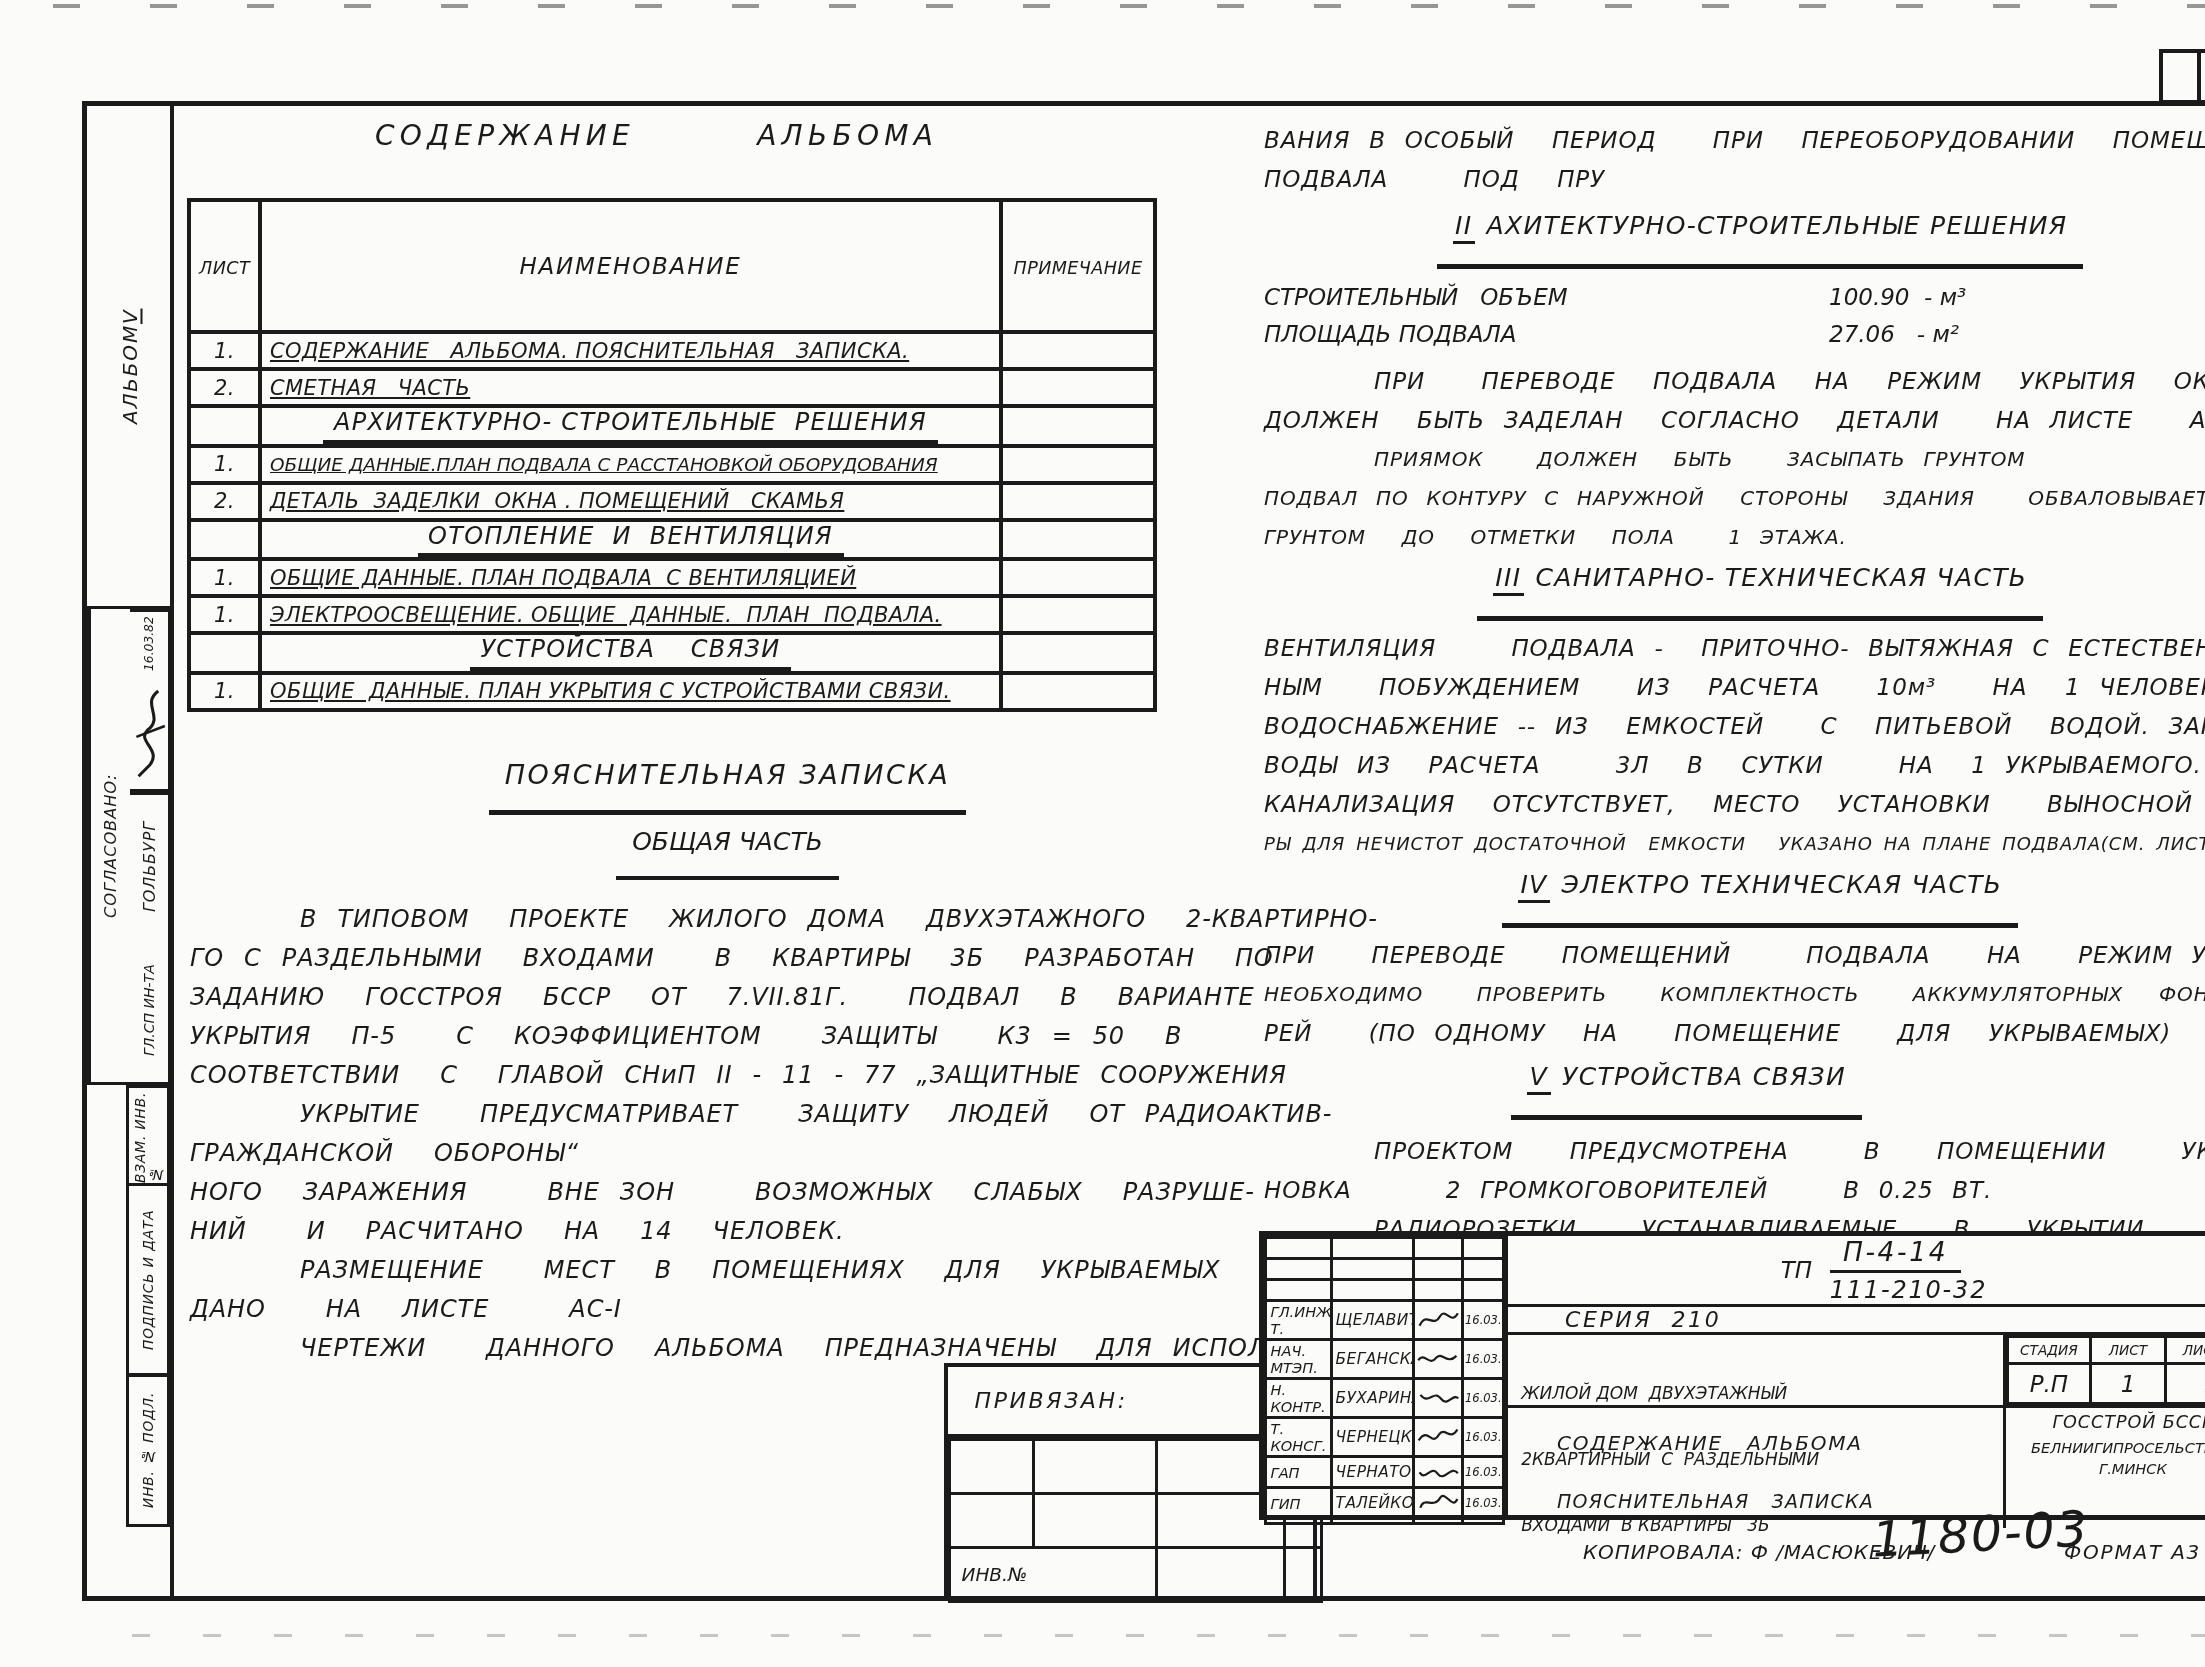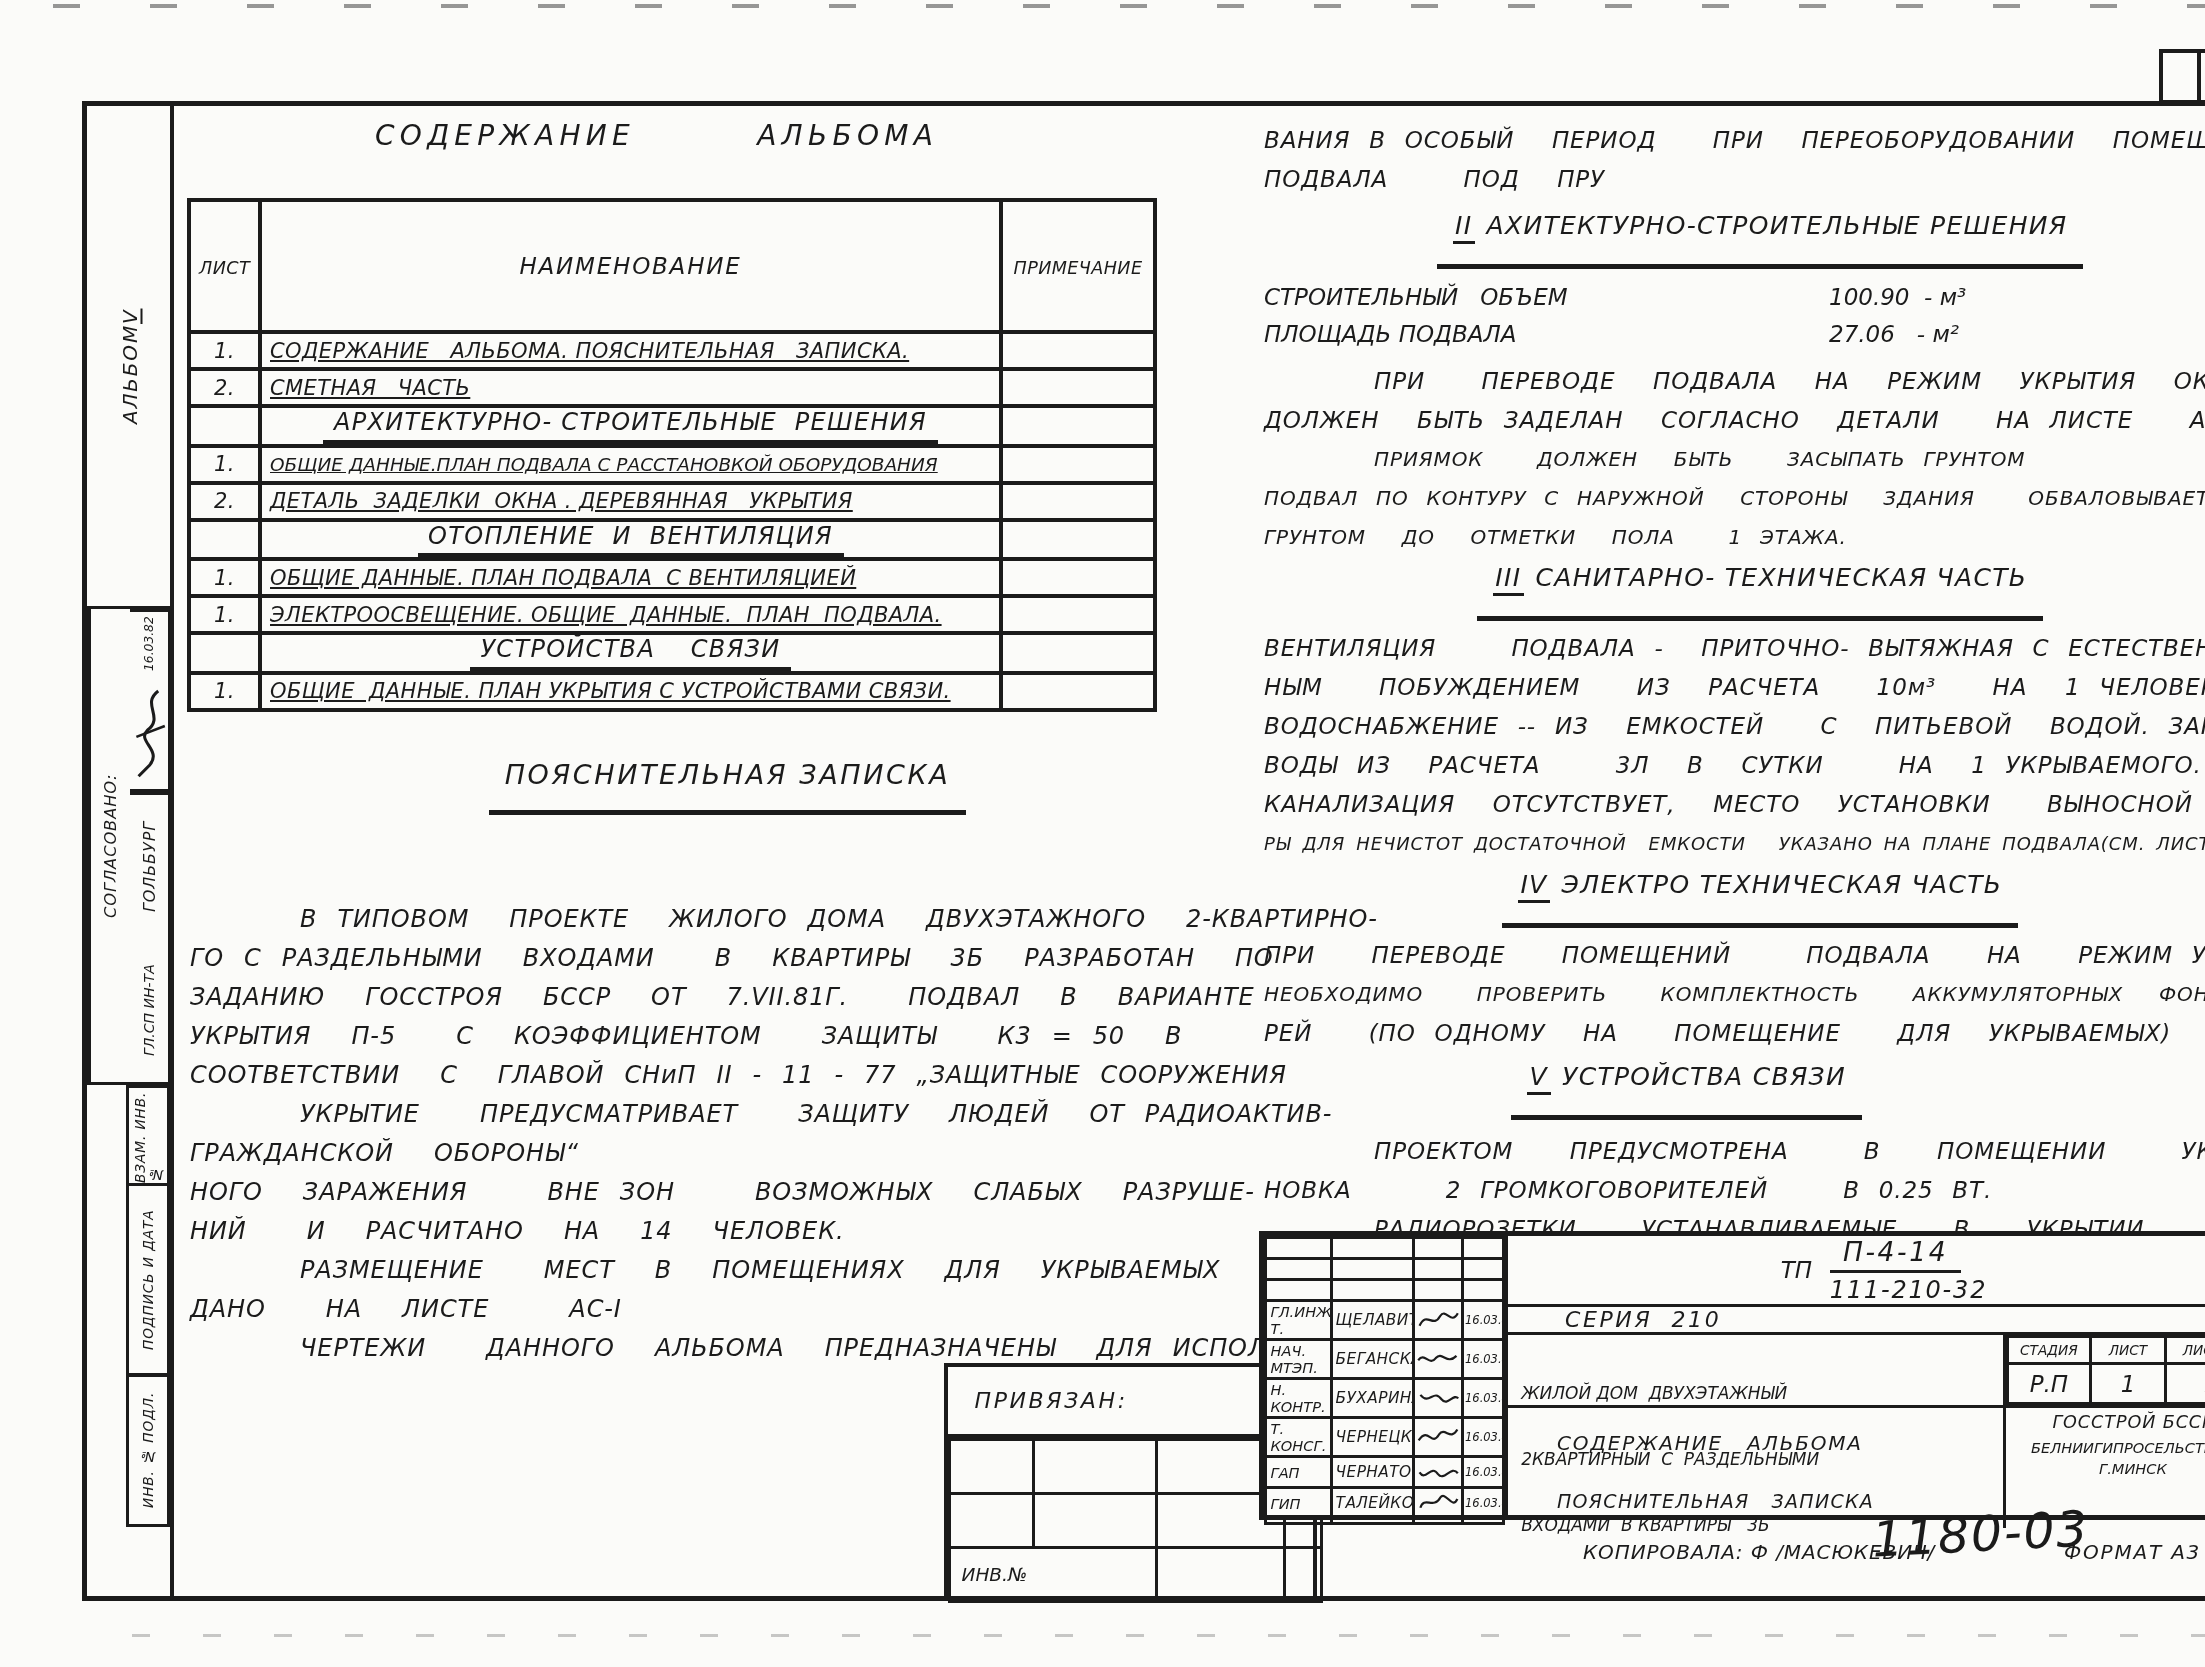--- a/index.html
+++ b/index.html
@@ -146,21 +146,21 @@
       <td><span class="sec-underline">АРХИТЕКТУРНО- СТРОИТЕЛЬНЫЕ  РЕШЕНИЯ</span></td>
           <td></td>
     </tr>
     <tr class="item">
       <td class="num">1.</td>
       <td><span class="line" style="font-size:18.5px;letter-spacing:0;">ОБЩИЕ ДАННЫЕ.ПЛАН ПОДВАЛА С РАССТАНОВКОЙ ОБОРУДОВАНИЯ</span></td>
           <td></td>
     </tr>
     <tr class="item">
       <td class="num">2.</td>
-      <td><span class="line">ДЕТАЛЬ  ЗАДЕЛКИ  ОКНА . ДЕРЕВЯННАЯ   УКРЫТИЯ</span></td>
+      <td><span class="line">ДЕТАЛЬ  ЗАДЕЛКИ  ОКНА . ПОМЕЩЕНИЙ   СКАМЬЯ</span></td>
           <td></td>
     </tr>
     <tr class="section">
       <td class="num"></td>
       <td><span class="sec-underline">ОТОПЛЕНИЕ  И  ВЕНТИЛЯЦИЯ</span></td>
           <td></td>
     </tr>
     <tr class="item">
       <td class="num">1.</td>
       <td><span class="line">ОБЩИЕ ДАННЫЕ. ПЛАН ПОДВАЛА  С ВЕНТИЛЯЦИЕЙ</span></td>
@@ -179,20 +179,23 @@
     <tr class="item">
       <td class="num">1.</td>
       <td><span class="line">ОБЩИЕ  ДАННЫЕ. ПЛАН УКРЫТИЯ С УСТРОЙСТВАМИ СВЯЗИ.</span></td>
           <td></td>
     </tr>
   </tbody>
     </table>
 
   <div class="abs" style="left:419px;top:759px;width:617px;text-align:center;">
     <span id="note-title" class="uline-thick" style="font-size:27px;">ПОЯСНИТЕЛЬНАЯ   ЗАПИСКА</span>
+    <div style="margin-top:12.3px;">
+      <span class="uline-thick" style="font-size:25px;border-bottom-width:4.9px;">ОБЩАЯ ЧАСТЬ</span>
+    </div>
   </div>
 
   <div class="abs" style="left:190px;top:900px;width:1028px;">
     <div class="para-line indent">В ТИПОВОМ  ПРОЕКТЕ  ЖИЛОГО ДОМА  ДВУХЭТАЖНОГО  2-КВАРТИРНО-</div>
     <div class="para-line">ГО С РАЗДЕЛЬНЫМИ  ВХОДАМИ   В  КВАРТИРЫ  3Б  РАЗРАБОТАН  ПО</div>
     <div class="para-line">ЗАДАНИЮ  ГОССТРОЯ  БССР  ОТ  7.VII.81Г.   ПОДВАЛ  В  ВАРИАНТЕ</div>
     <div class="para-line">УКРЫТИЯ  П-5   С  КОЭФФИЦИЕНТОМ   ЗАЩИТЫ   К3 = 50  В</div>
     <div class="para-line">СООТВЕТСТВИИ  С  ГЛАВОЙ СНиП II - 11 - 77 „ЗАЩИТНЫЕ СООРУЖЕНИЯ</div>
     <div class="para-line indent">УКРЫТИЕ   ПРЕДУСМАТРИВАЕТ   ЗАЩИТУ  ЛЮДЕЙ  ОТ РАДИОАКТИВ-</div>
     <div class="para-line">ГРАЖДАНСКОЙ  ОБОРОНЫ“</div>

